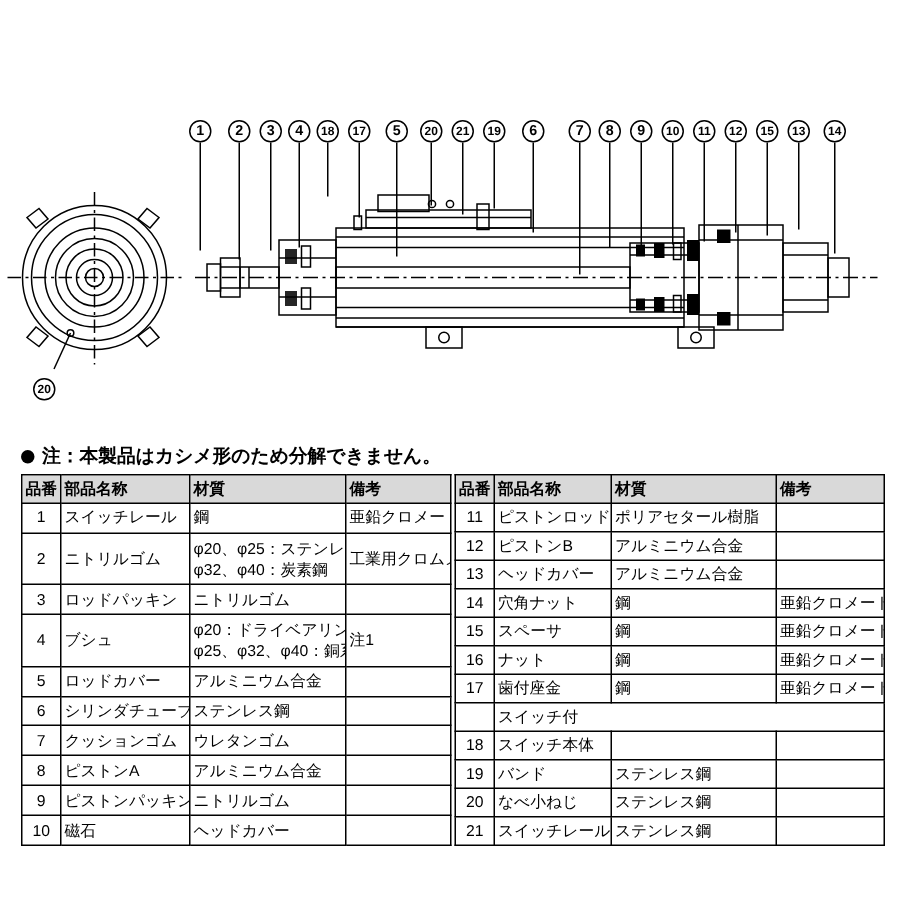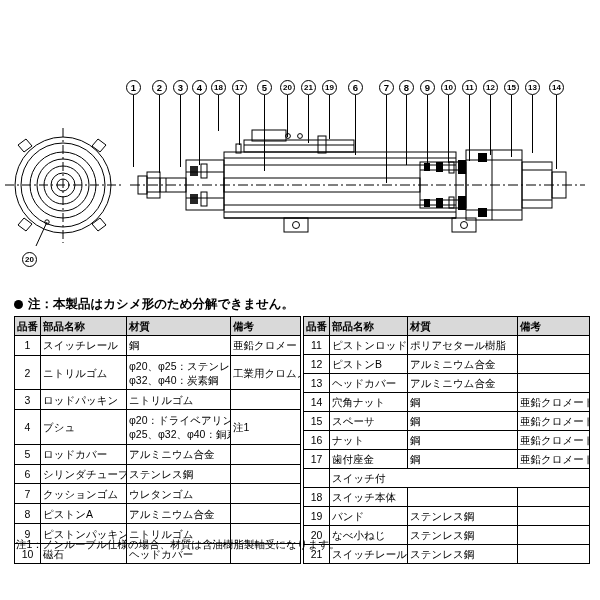--- a/index.html
+++ b/index.html
@@ -458,15 +458,14 @@
         <tr>
           <td class="num">21</td>
           <td>スイッチレール</td>
           <td>ステンレス鋼</td>
           <td></td>
         </tr>
       </tbody>
     </table>
   </div>
 
-  <div id="footnote">注1：ノンルーブル仕様の場合、材質は含油樹脂製軸受になります。</div>
 
 </div>
 
 </body></html>

